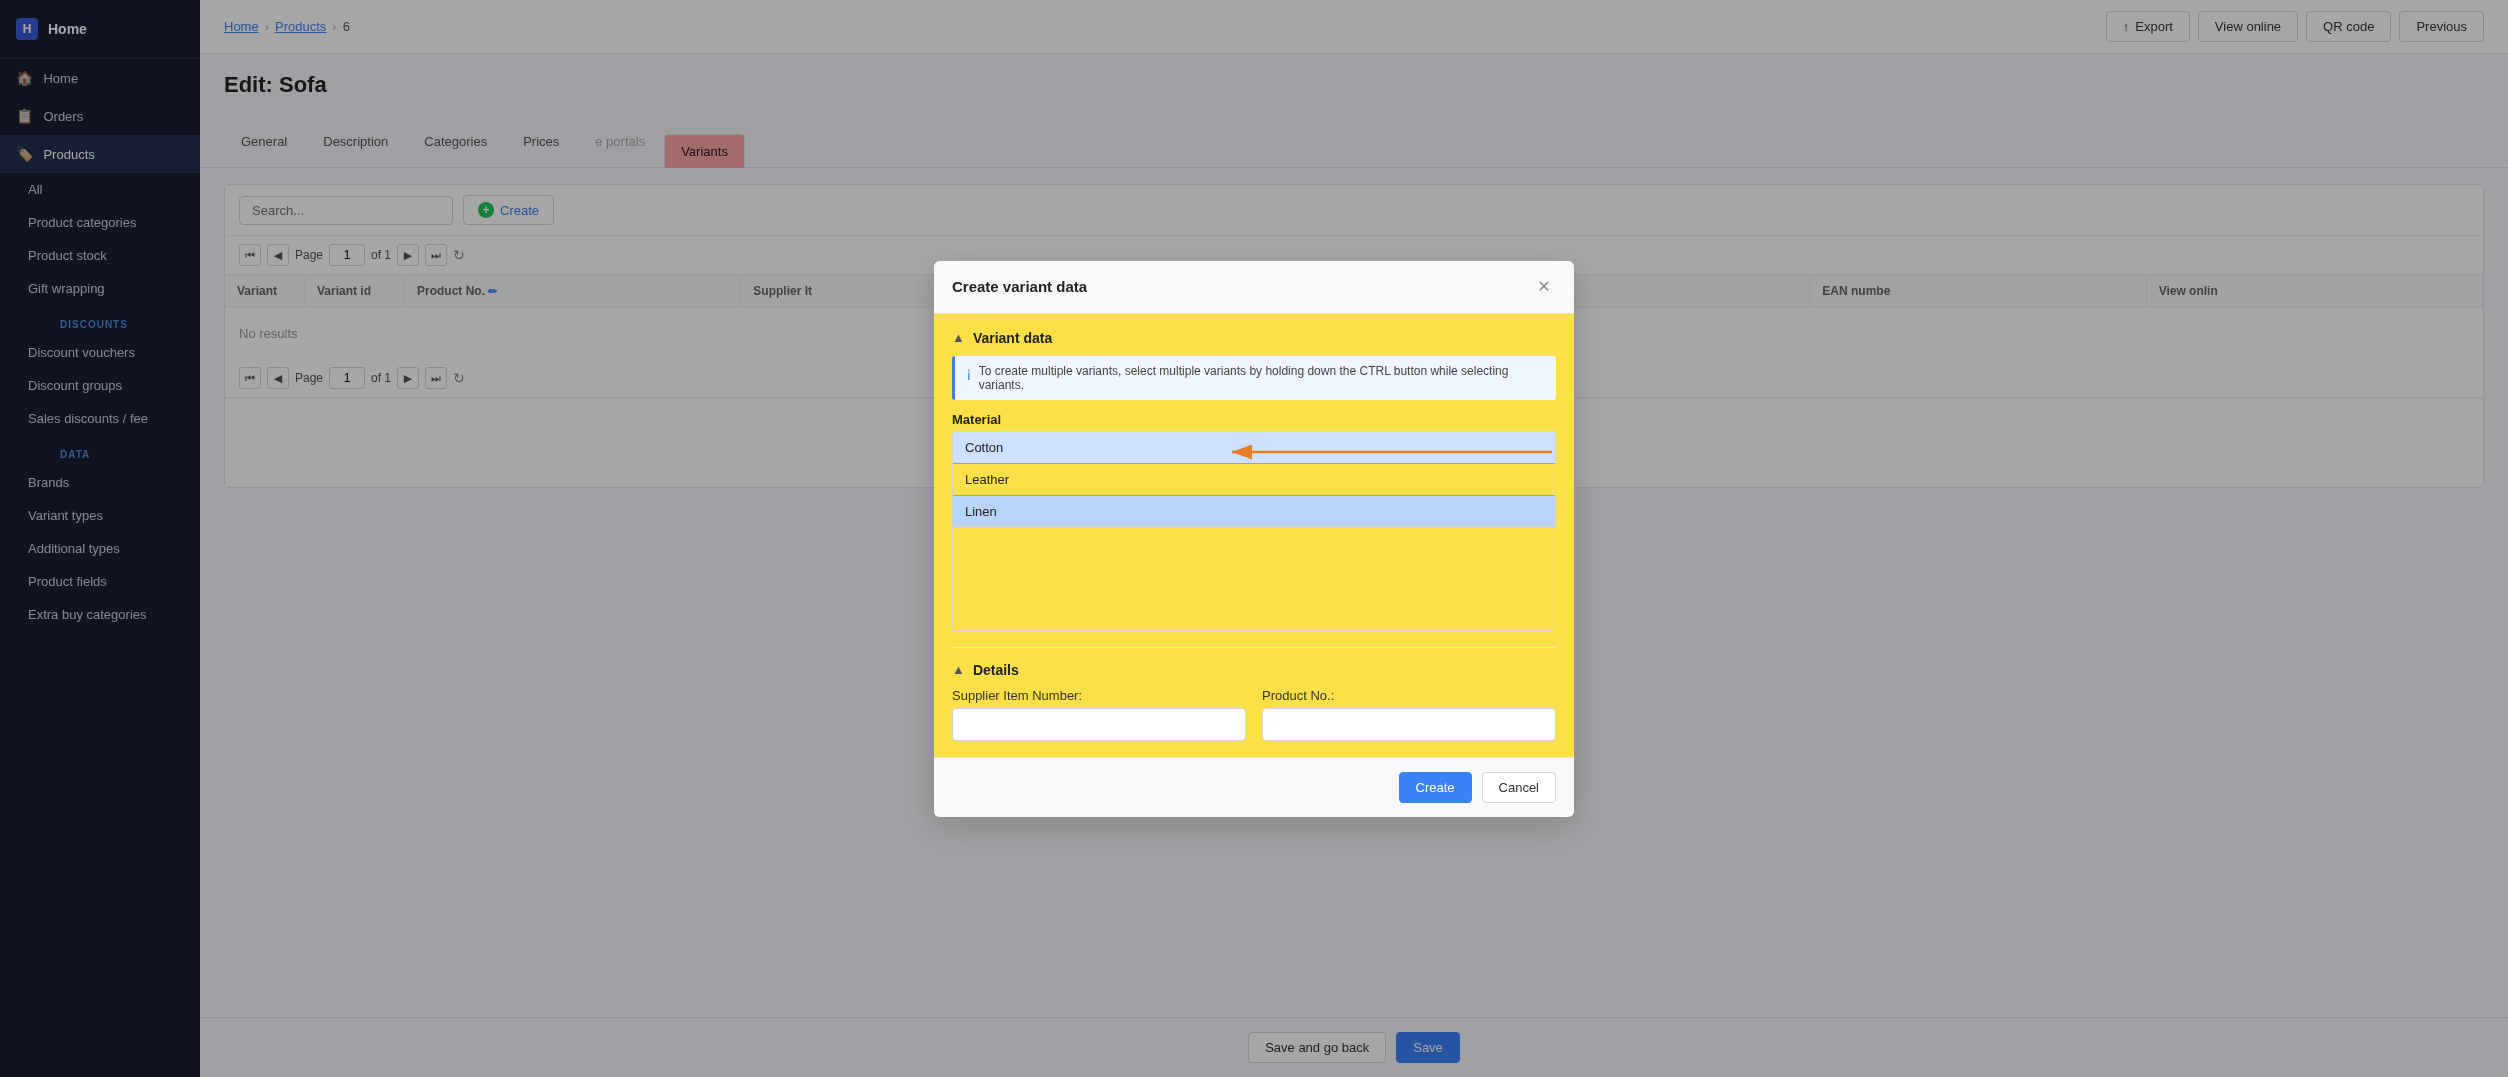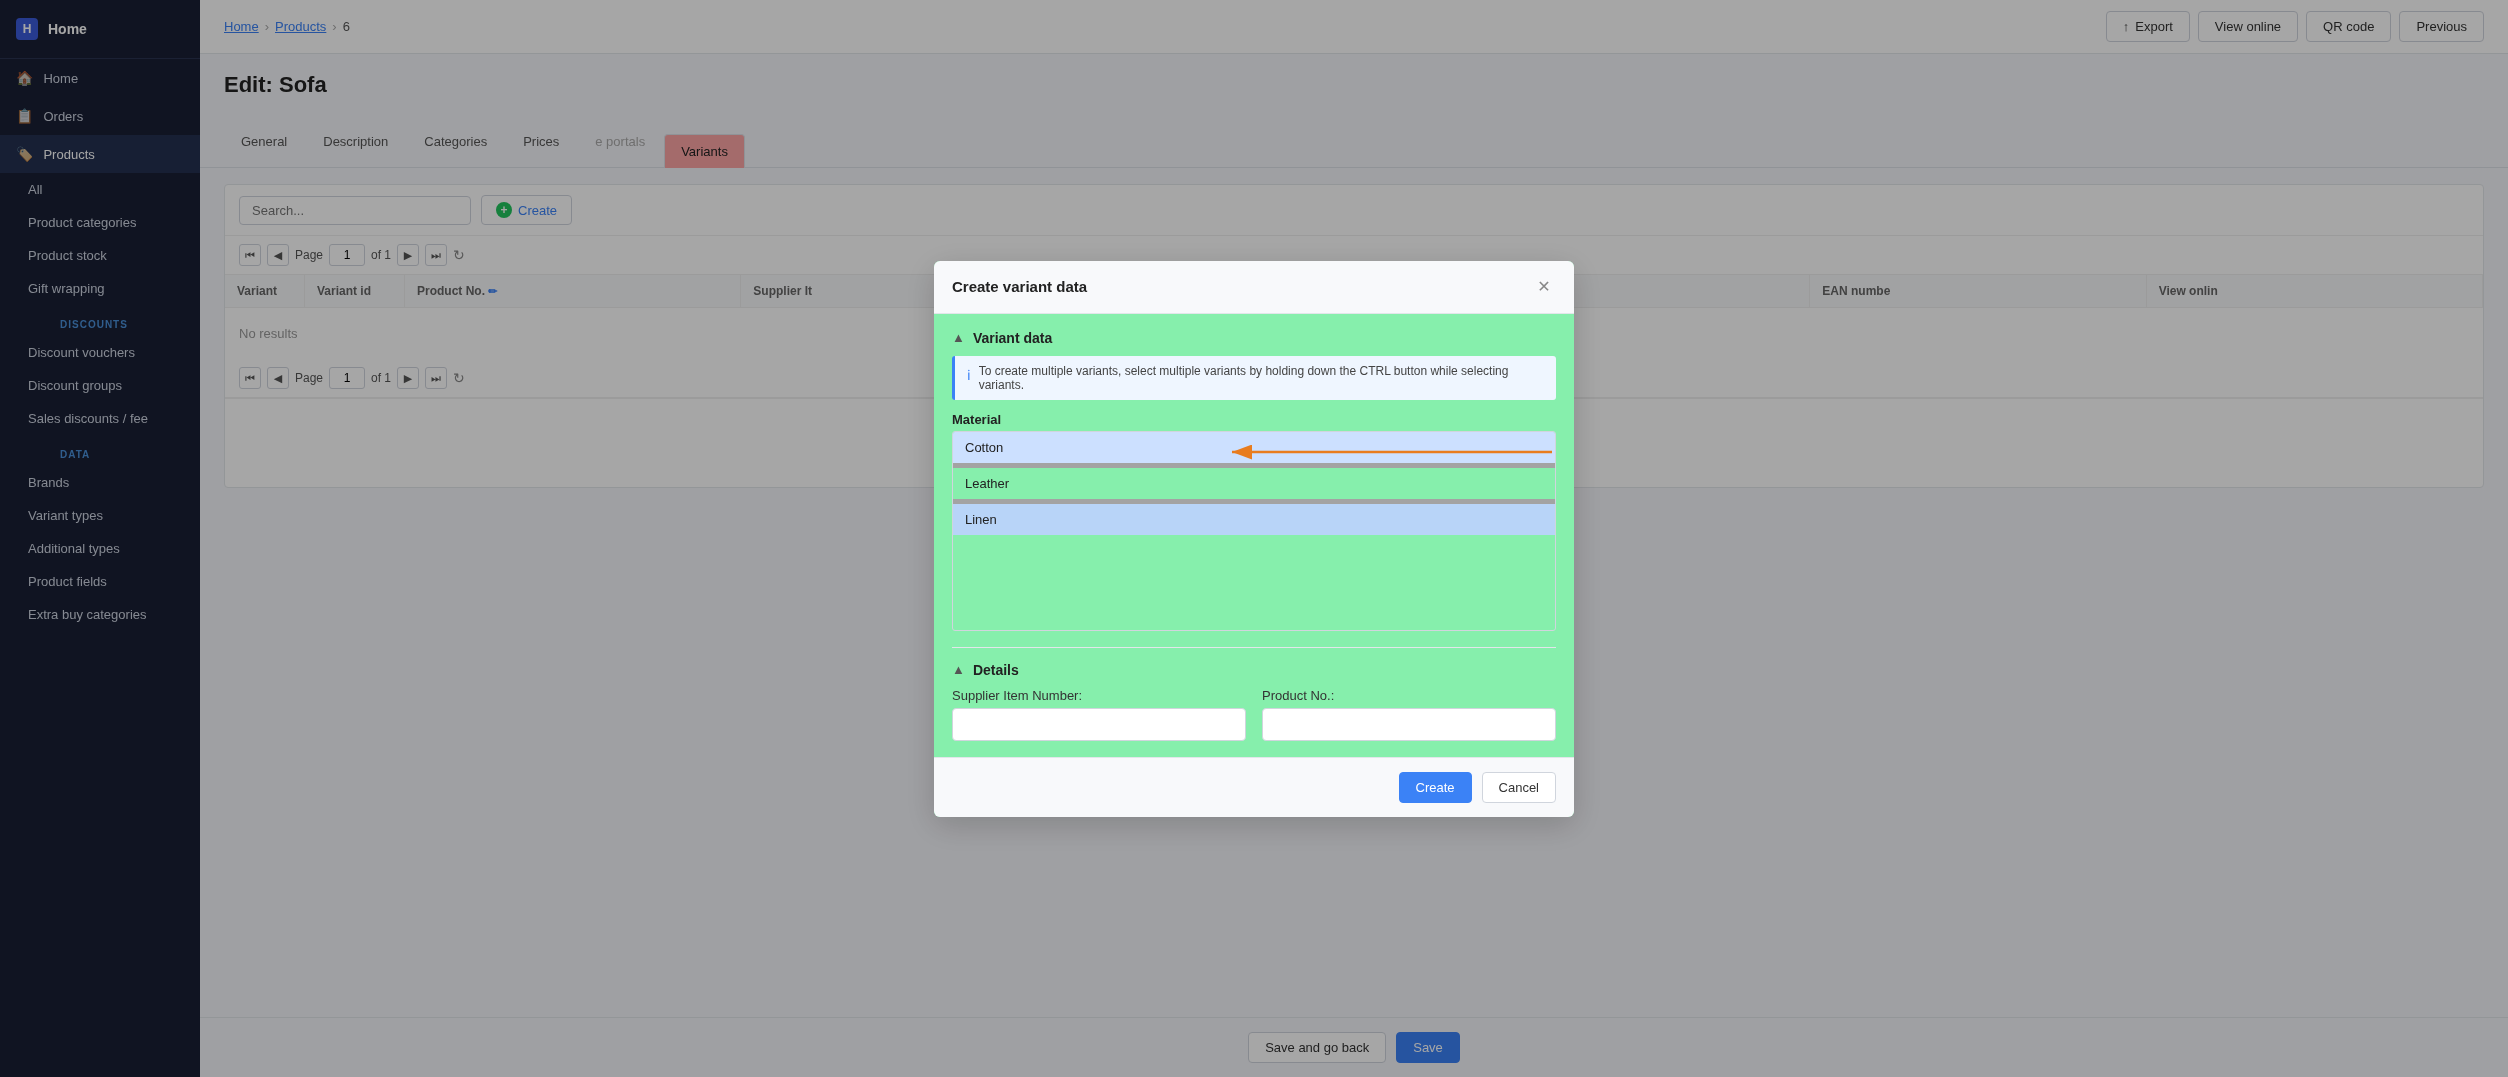--- a/index.html
+++ b/index.html
@@ -184,21 +184,21 @@
       display: flex;
       align-items: center;
       gap: 10px;
       border-bottom: 1px solid #eee;
     }
     .search-input {
       padding: 6px 12px;
       border: 1px solid #d0d5dd;
       border-radius: 4px;
       font-size: 13px;
-      width: 232px;
+      width: 214px;
       color: #aaa;
     }
     .btn-create {
       display: flex;
       align-items: center;
       gap: 6px;
       padding: 6px 14px;
       background: #fff;
       border: 1px solid #d0d5dd;
       border-radius: 4px;
@@ -301,21 +301,21 @@
       top: 0; left: 0; right: 0; bottom: 0;
       background: rgba(0,0,0,0.35);
       z-index: 100;
       display: flex;
       align-items: center;
       justify-content: center;
     }
 
     
     .modal {
-      background: #86efac;
+      background: #fde047;
       border-radius: 6px;
       box-shadow: 0 8px 32px rgba(0,0,0,0.18);
       width: 640px;
       max-width: 96vw;
       overflow: hidden;
       position: relative;
     }
     .modal-header {
       padding: 14px 18px;
       border-bottom: 1px solid #e2e6ea;
@@ -381,21 +381,21 @@
       overflow: hidden;
       margin-bottom: 16px;
       height: 200px;
       overflow-y: auto;
     }
     .variant-item {
       padding: 8px 12px;
       font-size: 13px;
       color: #222;
       cursor: pointer;
-      border-bottom: 5px solid #a3a3a3;
+      border-bottom: 1px solid #a3a3a3;
     }
     .variant-item:last-child { border-bottom: none; }
     .variant-item.selected { background: #cce0ff; }
     .variant-item.highlighted { background: #b8d4f8; }
 
     
     .details-section {
       border-top: 1px solid #e2e6ea;
       padding-top: 14px;
     }

